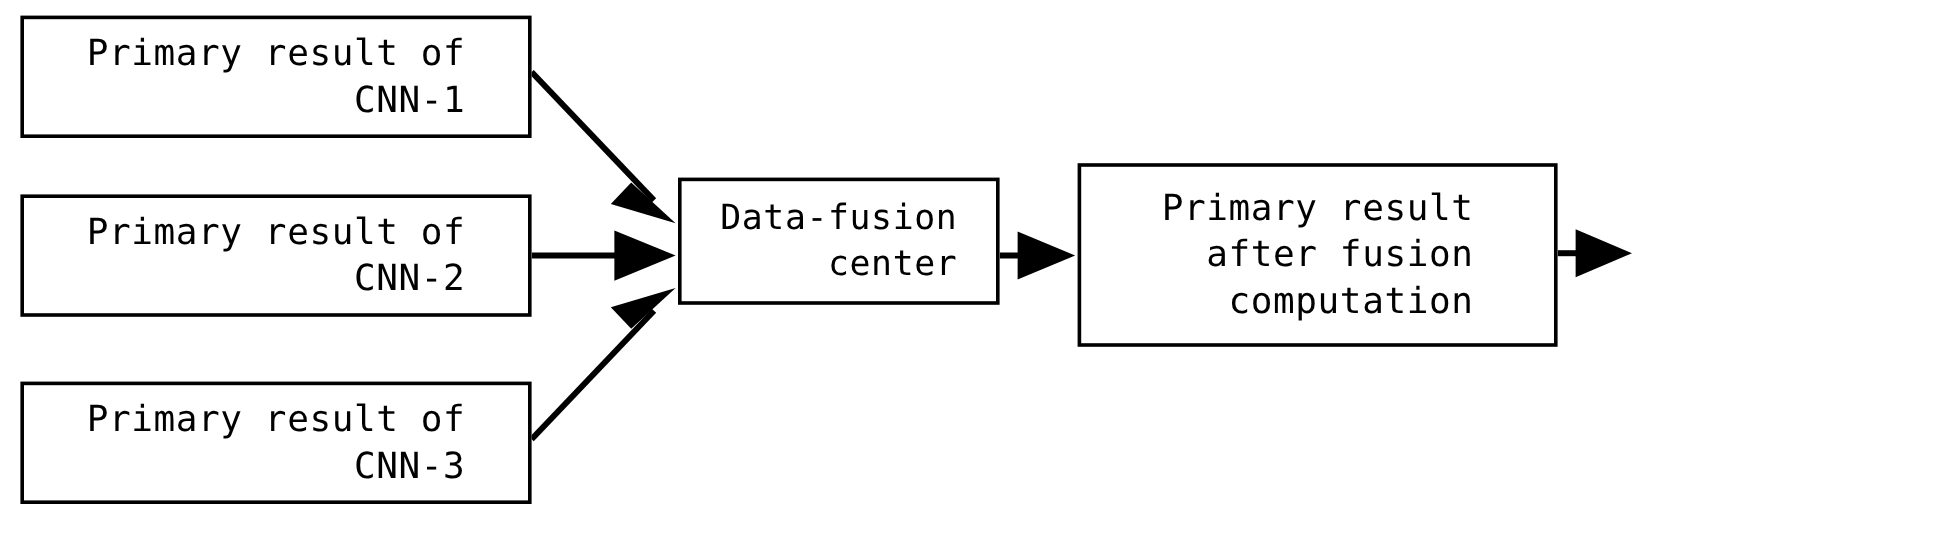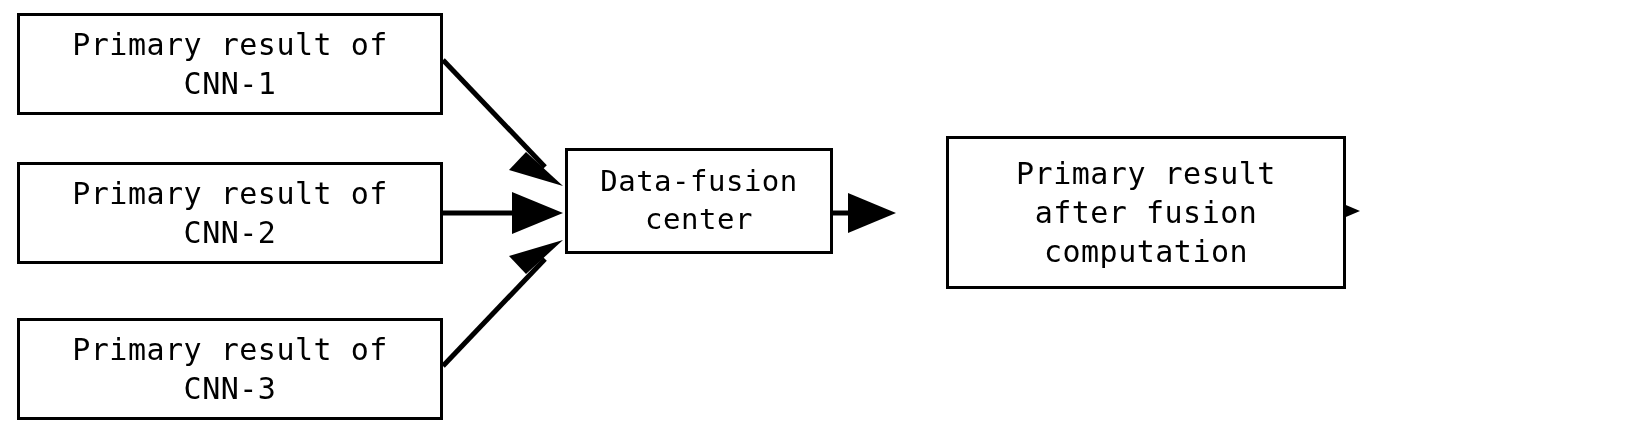--- a/index.html
+++ b/index.html
@@ -17,37 +17,37 @@
     font-family: "DejaVu Sans Mono", "Liberation Mono", monospace;
   }
   .node {
     position: absolute;
     box-sizing: border-box;
     border: 3px solid #000000;
     background: #ffffff;
     display: flex;
     align-items: center;
     justify-content: center;
-    text-align: center;
+    text-align: right;
     color: #000000;
     z-index: 2;
   }
   .node .label {
     display: block;
     line-height: 1.30;
     letter-spacing: 0.5px;
     white-space: pre-line;
     font-size: 30px;
   }
   
   #node-cnn1 { left: 17px;   top: 13px;  width: 426px; height: 102px; }
   #node-cnn2 { left: 17px;   top: 162px; width: 426px; height: 102px; }
   #node-cnn3 { left: 17px;   top: 318px; width: 426px; height: 102px; }
   #node-fusion-center { left: 565px; top: 148px; width: 268px; height: 106px; }
-  #node-fusion-result { left: 898px; top: 136px; width: 400px; height: 153px; margin-left: 48px; }
+  #node-fusion-result { left: 898px; top: 136px; width: 400px; height: 153px; }
   #node-fusion-decision { left: 1362px; top: 153px; width: 251px; height: 115px; }
 
   #node-fusion-center .label { font-size: 29px; }
   #node-fusion-result .label { font-size: 30px; }
   #node-fusion-decision .label { font-size: 30px; }
 
   svg.edges {
     position: absolute;
     left: 0;
     top: 0;

